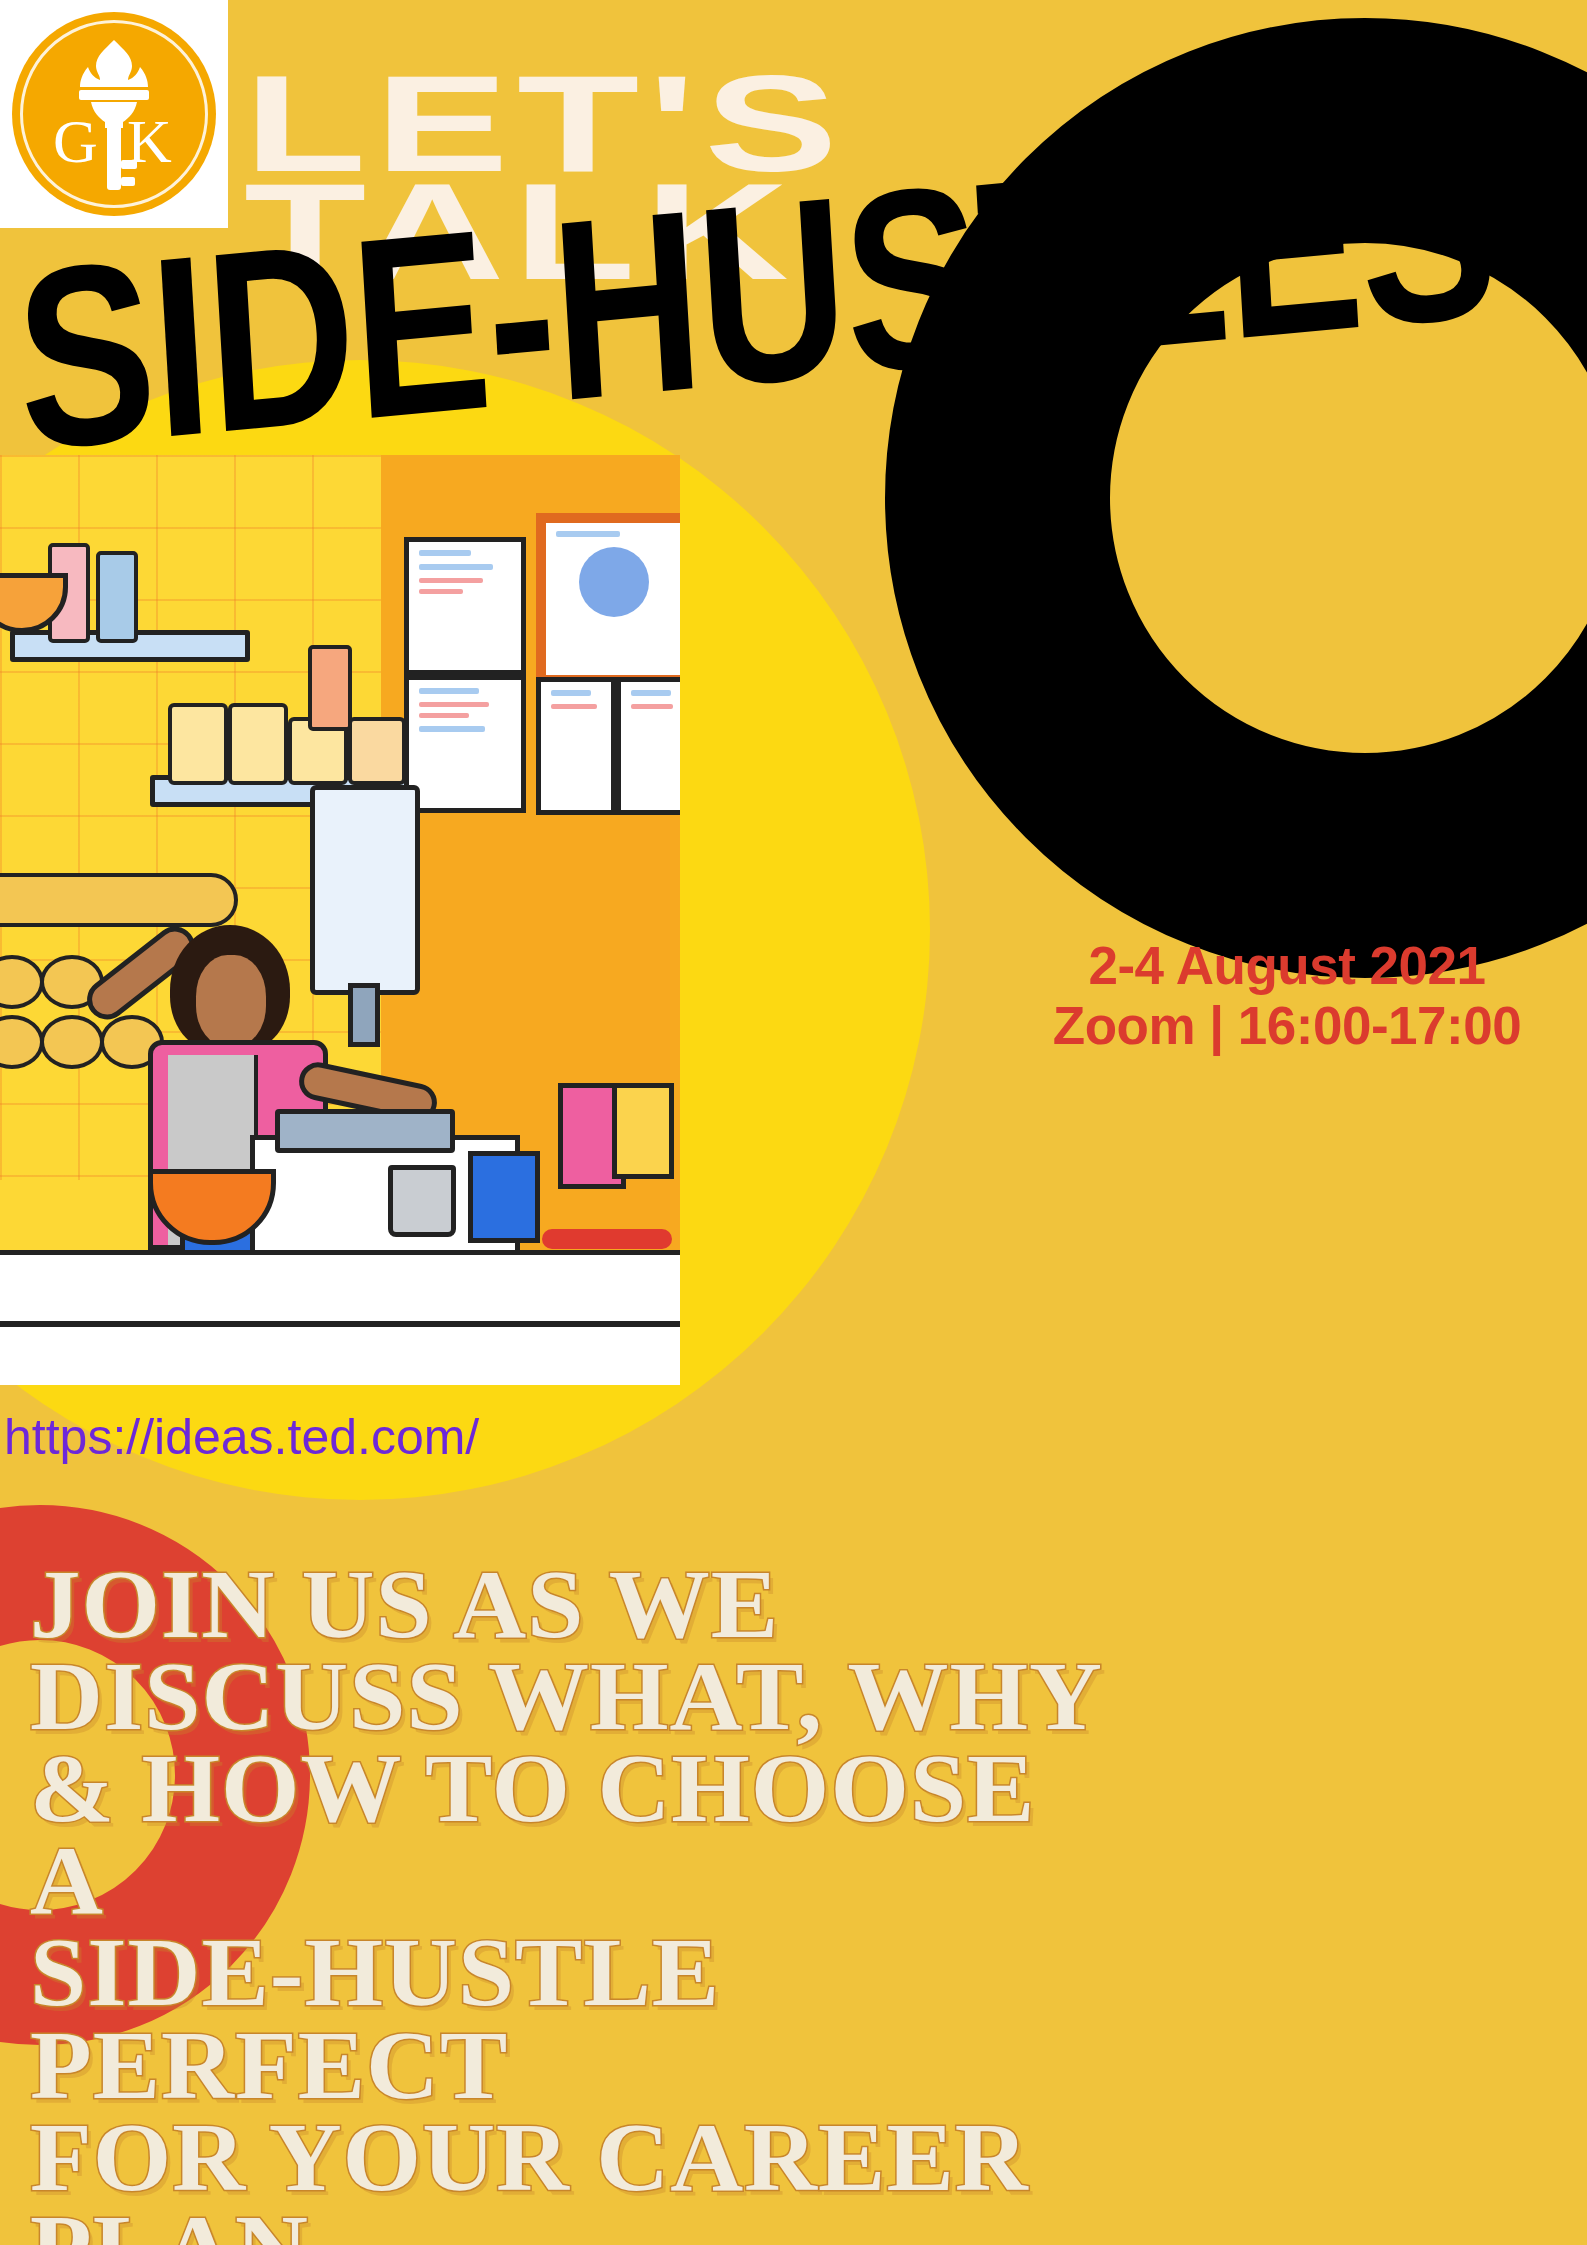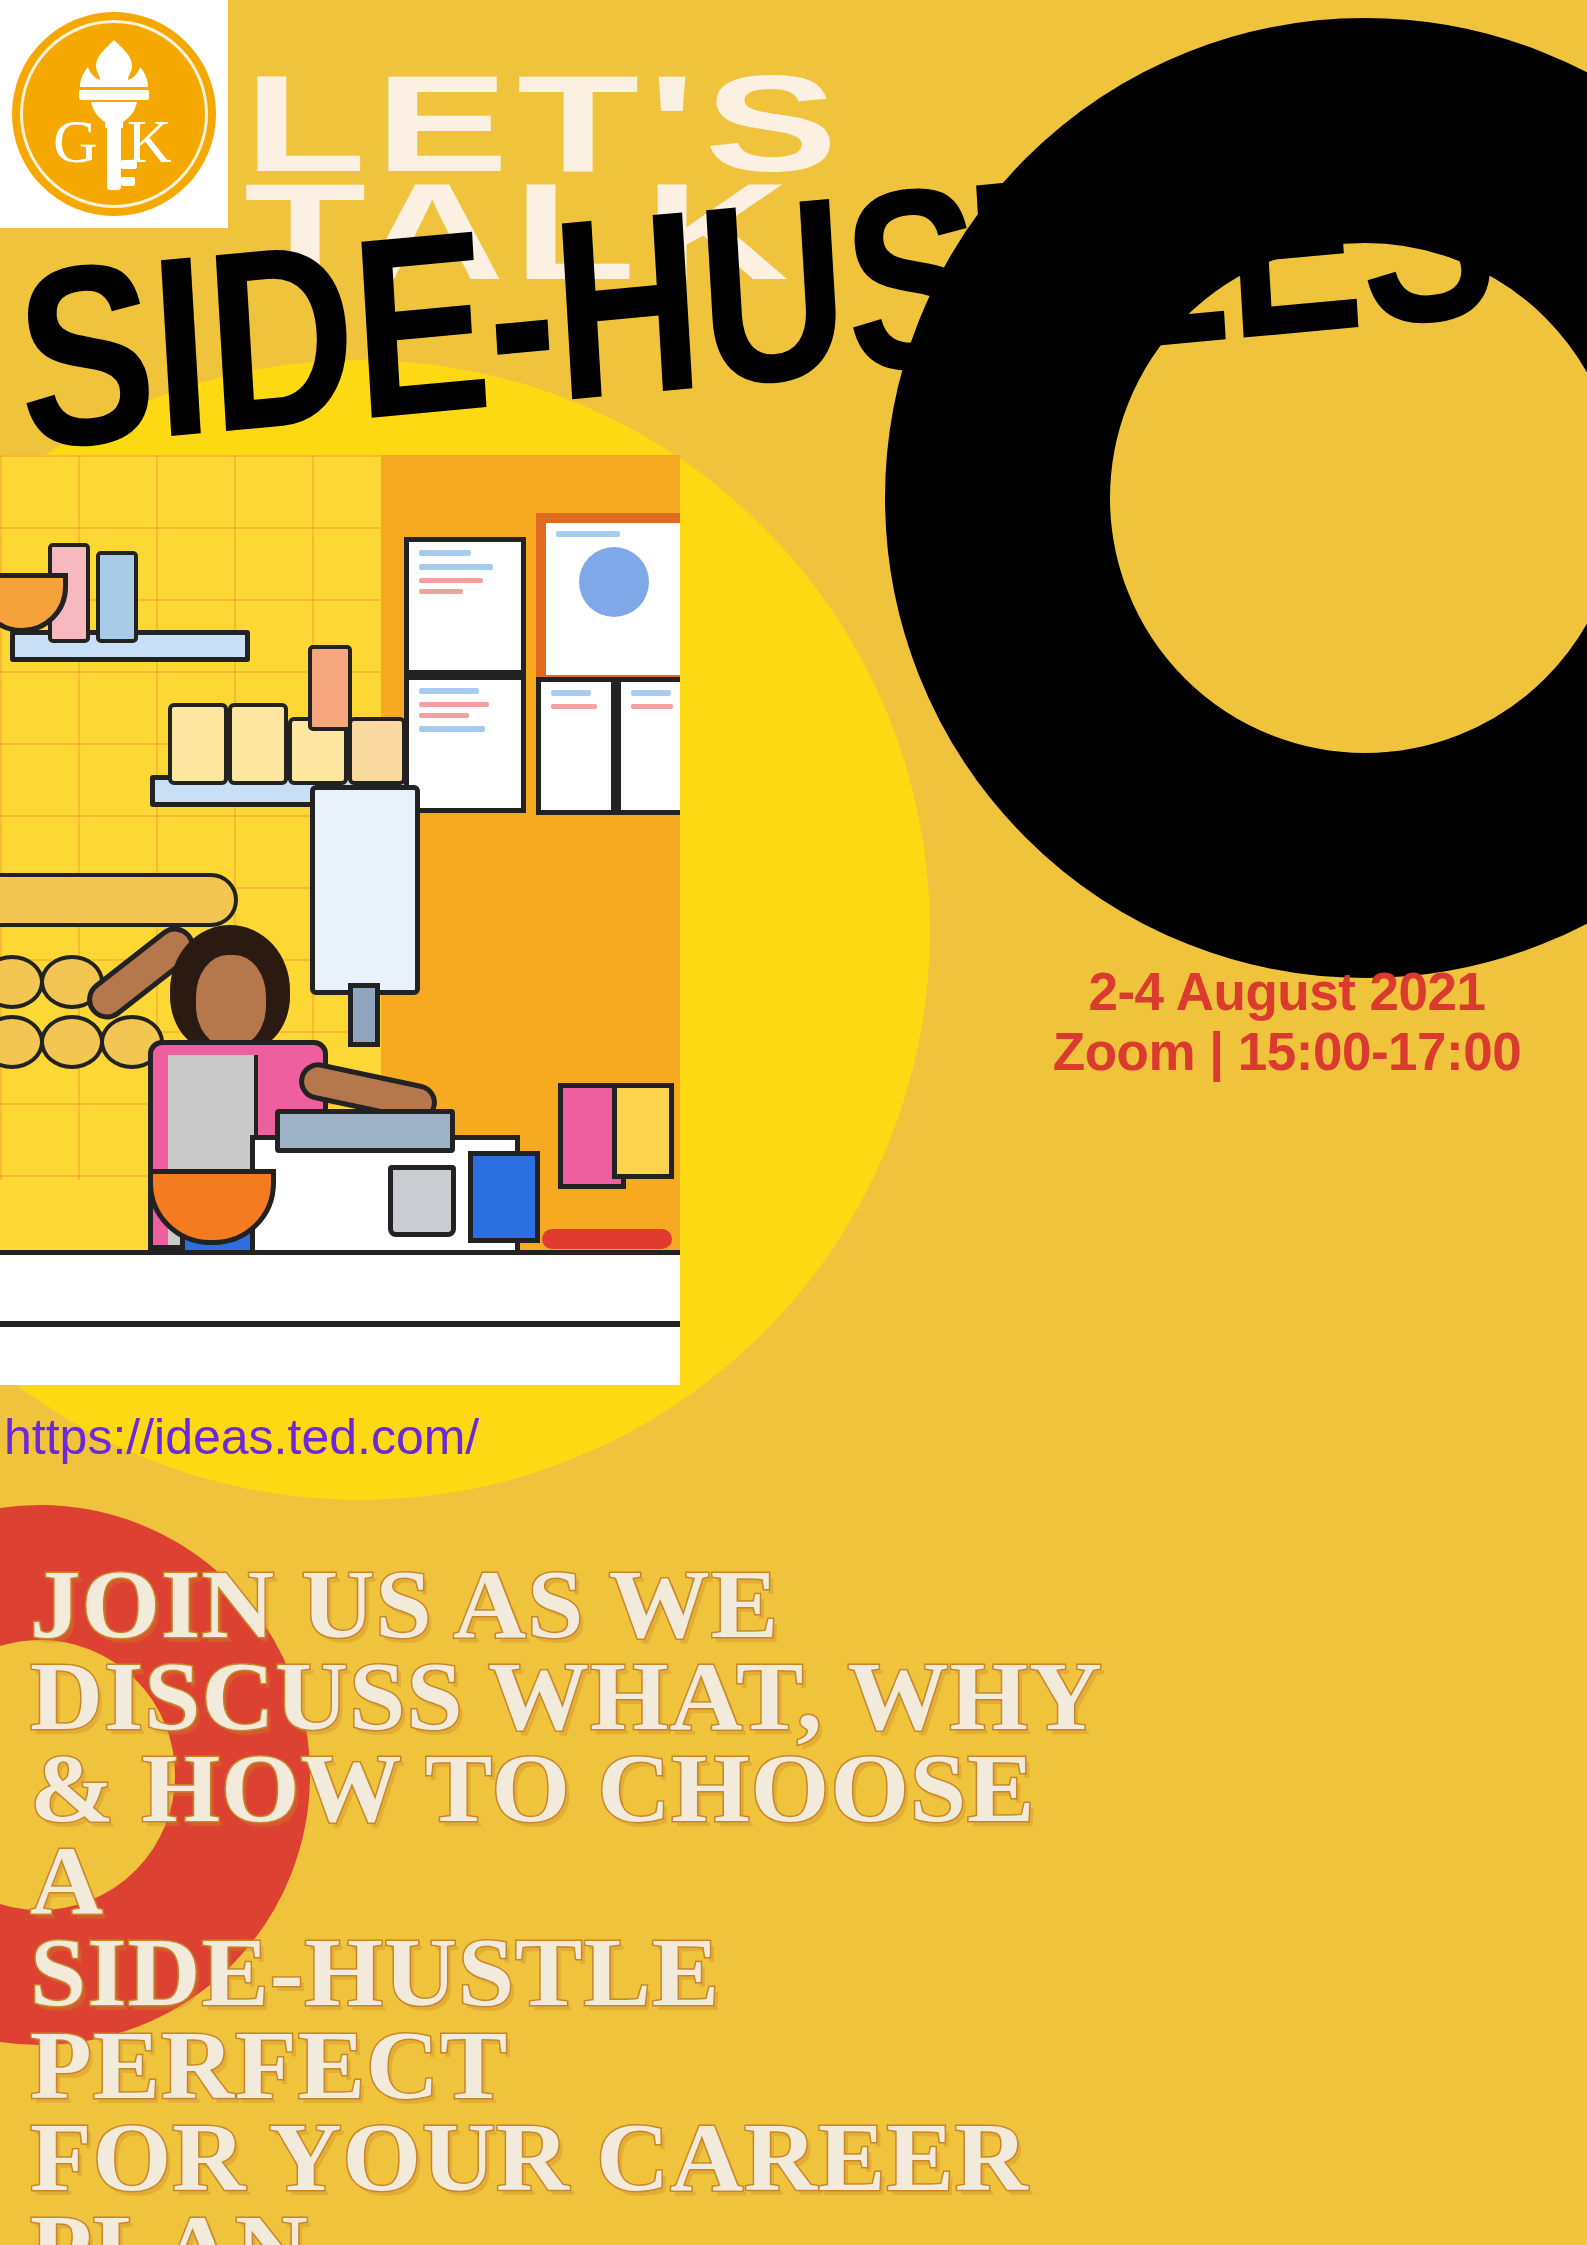--- a/index.html
+++ b/index.html
@@ -164,21 +164,21 @@
     font-weight: 400;
     font-size: 50px;
     letter-spacing: 0px;
     white-space: nowrap;
   }
 
   
   .info {
     position: absolute;
     right: 0px;
-    top: 962px;
+    top: 936px;
     width: 600px;
     text-align: center;
   }
   .info .date,
   .info .where {
     color: #DB3B2E;
     font-weight: bold;
     font-size: 53px;
     line-height: 1.14;
     letter-spacing: -0.5px;
@@ -314,21 +314,21 @@
     <div style="position:absolute; left:542px; bottom:136px; width:130px; height:20px; background:#E03A2F; border-radius:10px;"></div>
     <div class="bowl"></div>
     <div class="ill-counter"></div>
     <div class="ill-counter2"></div>
   </div>
 
   <div class="url">https://ideas.ted.com/</div>
 
   <div class="info">
     <div class="date">2-4 August 2021</div>
-    <div class="where">Zoom  |  15:00-17:00</div>
+    <div class="where">Zoom  |  16:00-17:00</div>
   </div>
 
   <div class="headline">JOIN US AS WE
 DISCUSS WHAT, WHY
 &amp; HOW TO CHOOSE A
 SIDE-HUSTLE PERFECT
 FOR YOUR CAREER
 PLAN</div>
 
 </div>

